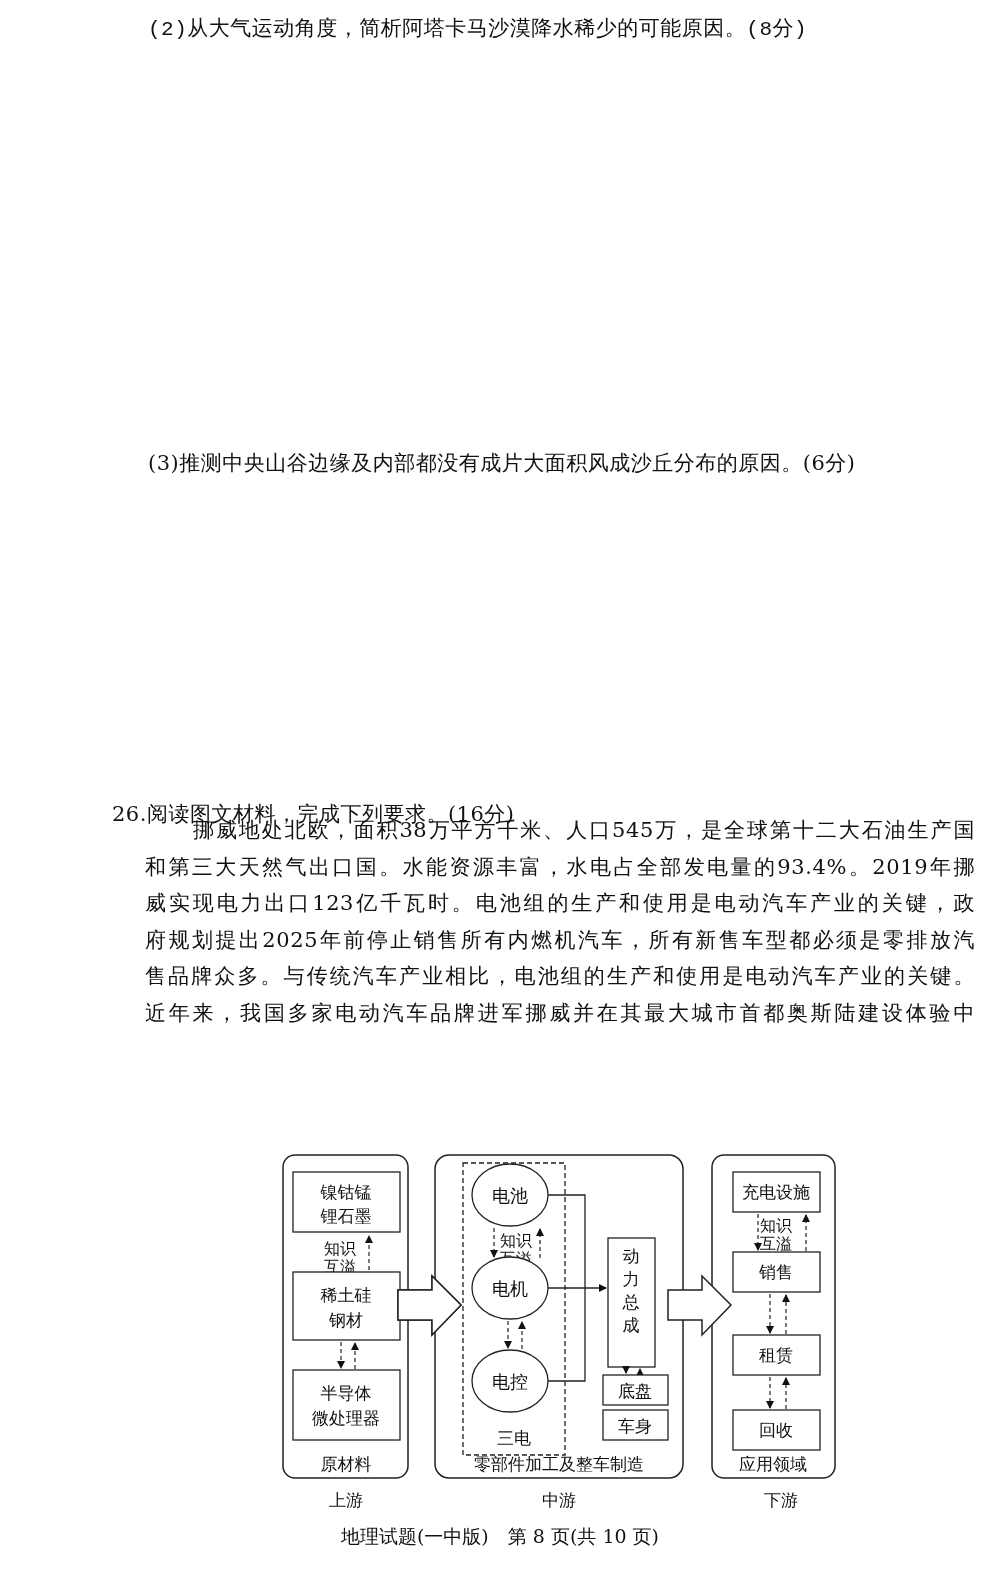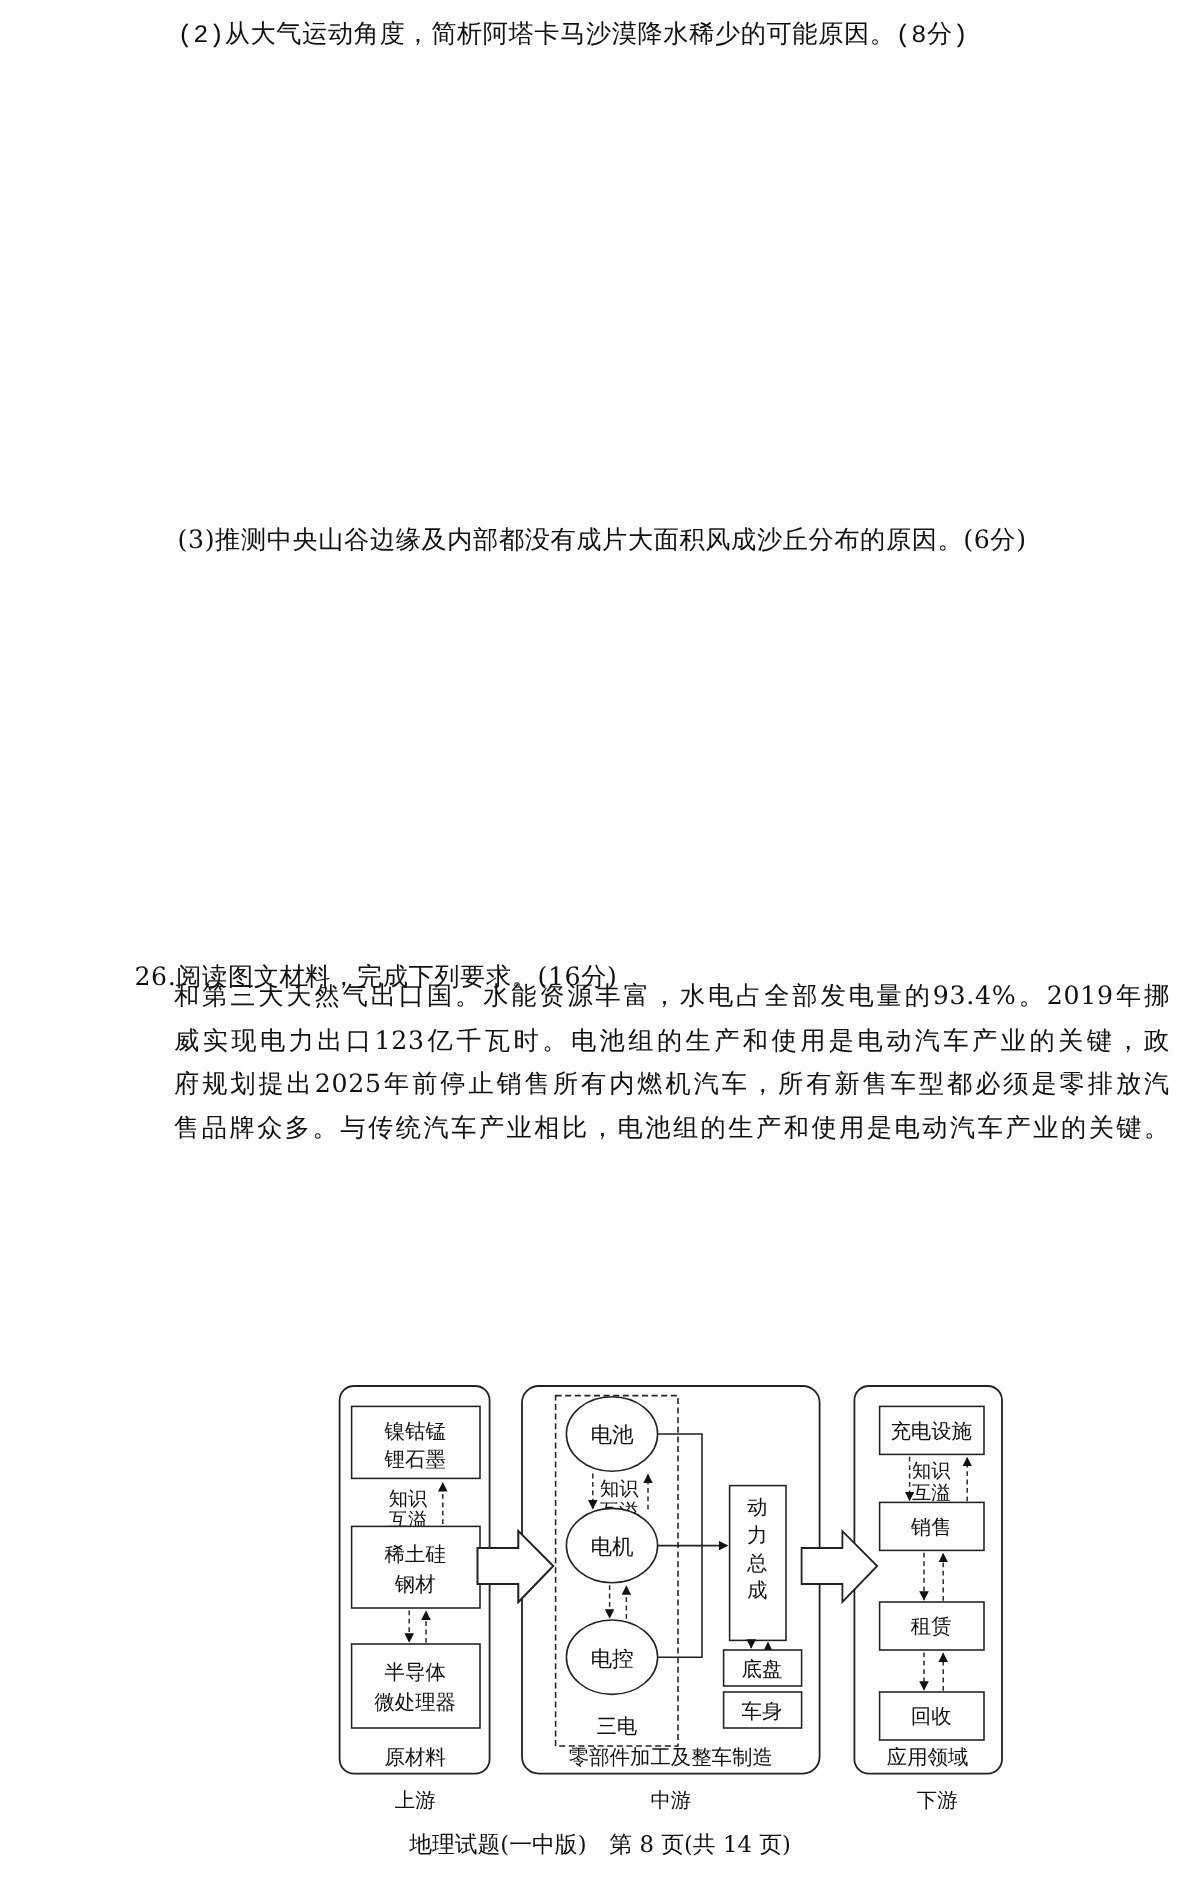--- a/index.html
+++ b/index.html
@@ -9,28 +9,30 @@
   .para { position:absolute; left:115px; width:860px; font-size:21px; line-height:36.5px; letter-spacing:0.6px; }
   .para .line { display:block; white-space:nowrap; text-align:justify; text-align-last:justify; }
   .para .line.last { text-align-last:left; }
   .footer { position:absolute; top:1524px; left:0; width:1000px; text-align:center; font-size:19px; }
   svg text { font-family:"DejaVu Serif","Liberation Serif",serif; fill:#111; }
 </style>
 </head>
 <body>
 
 <div class="q" style="left:148px;top:14px;font-family:Liberation Mono, monospace;">(2)从大气运动角度，简析阿塔卡马沙漠降水稀少的可能原因。(8分)</div>
-<div class="q" style="left:148px;top:436px;">(3)推测中央山谷边缘及内部都没有成片大面积风成沙丘分布的原因。(6分)</div>
+<div class="q" style="left:148px;top:449px;">(3)推测中央山谷边缘及内部都没有成片大面积风成沙丘分布的原因。(6分)</div>
 <div class="q" style="left:112px;top:800px;">26.阅读图文材料，完成下列要求。(16分)</div>
 
 <div class="para" style="top:812px;">
+  <span class="line" style="padding-left:78px;width:782px;">挪威地处北欧，面积38万平方千米、人口545万，是全球第十二大石油生产国</span>
   <span class="line" style="padding-left:30px;width:830px;">和第三大天然气出口国。水能资源丰富，水电占全部发电量的93.4%。2019年挪</span>
   <span class="line" style="padding-left:30px;width:830px;">威实现电力出口123亿千瓦时。电池组的生产和使用是电动汽车产业的关键，政</span>
   <span class="line" style="padding-left:30px;width:830px;">府规划提出2025年前停止销售所有内燃机汽车，所有新售车型都必须是零排放汽</span>
   <span class="line" style="padding-left:30px;width:830px;">售品牌众多。与传统汽车产业相比，电池组的生产和使用是电动汽车产业的关键。</span>
+  <span class="line" style="padding-left:30px;width:830px;">近年来，我国多家电动汽车品牌进军挪威并在其最大城市首都奥斯陆建设体验中</span>
 </div>
 
 <svg style="position:absolute;left:0;top:0;" width="1000" height="1583" viewBox="0 0 1000 1583">
   <defs>
     <marker id="ah" markerWidth="8" markerHeight="8" refX="7" refY="4" orient="auto" markerUnits="userSpaceOnUse">
       <path d="M0,0 L8,4 L0,8 z" fill="#111"></path>
     </marker>
   </defs>
 
   <g>
@@ -135,13 +137,13 @@
     <line x1="786" y1="1409" x2="786" y2="1378" stroke="#222" stroke-width="1.2" stroke-dasharray="4,3" marker-end="url(#ah)"></line>
 
     <rect x="733" y="1410" width="87" height="40" fill="#fff" stroke="#222" stroke-width="1.3"></rect>
     <text x="776" y="1436" font-size="17" text-anchor="middle">回收</text>
 
     <text x="773" y="1470" font-size="17" text-anchor="middle">应用领域</text>
     <text x="781" y="1506" font-size="17" text-anchor="middle">下游</text>
   </g>
 </svg>
 
-<div class="footer">地理试题(一中版)　第 8 页(共 14 页)</div>
+<div class="footer">地理试题(一中版)　第 8 页(共 10 页)</div>
 
 </body></html>

